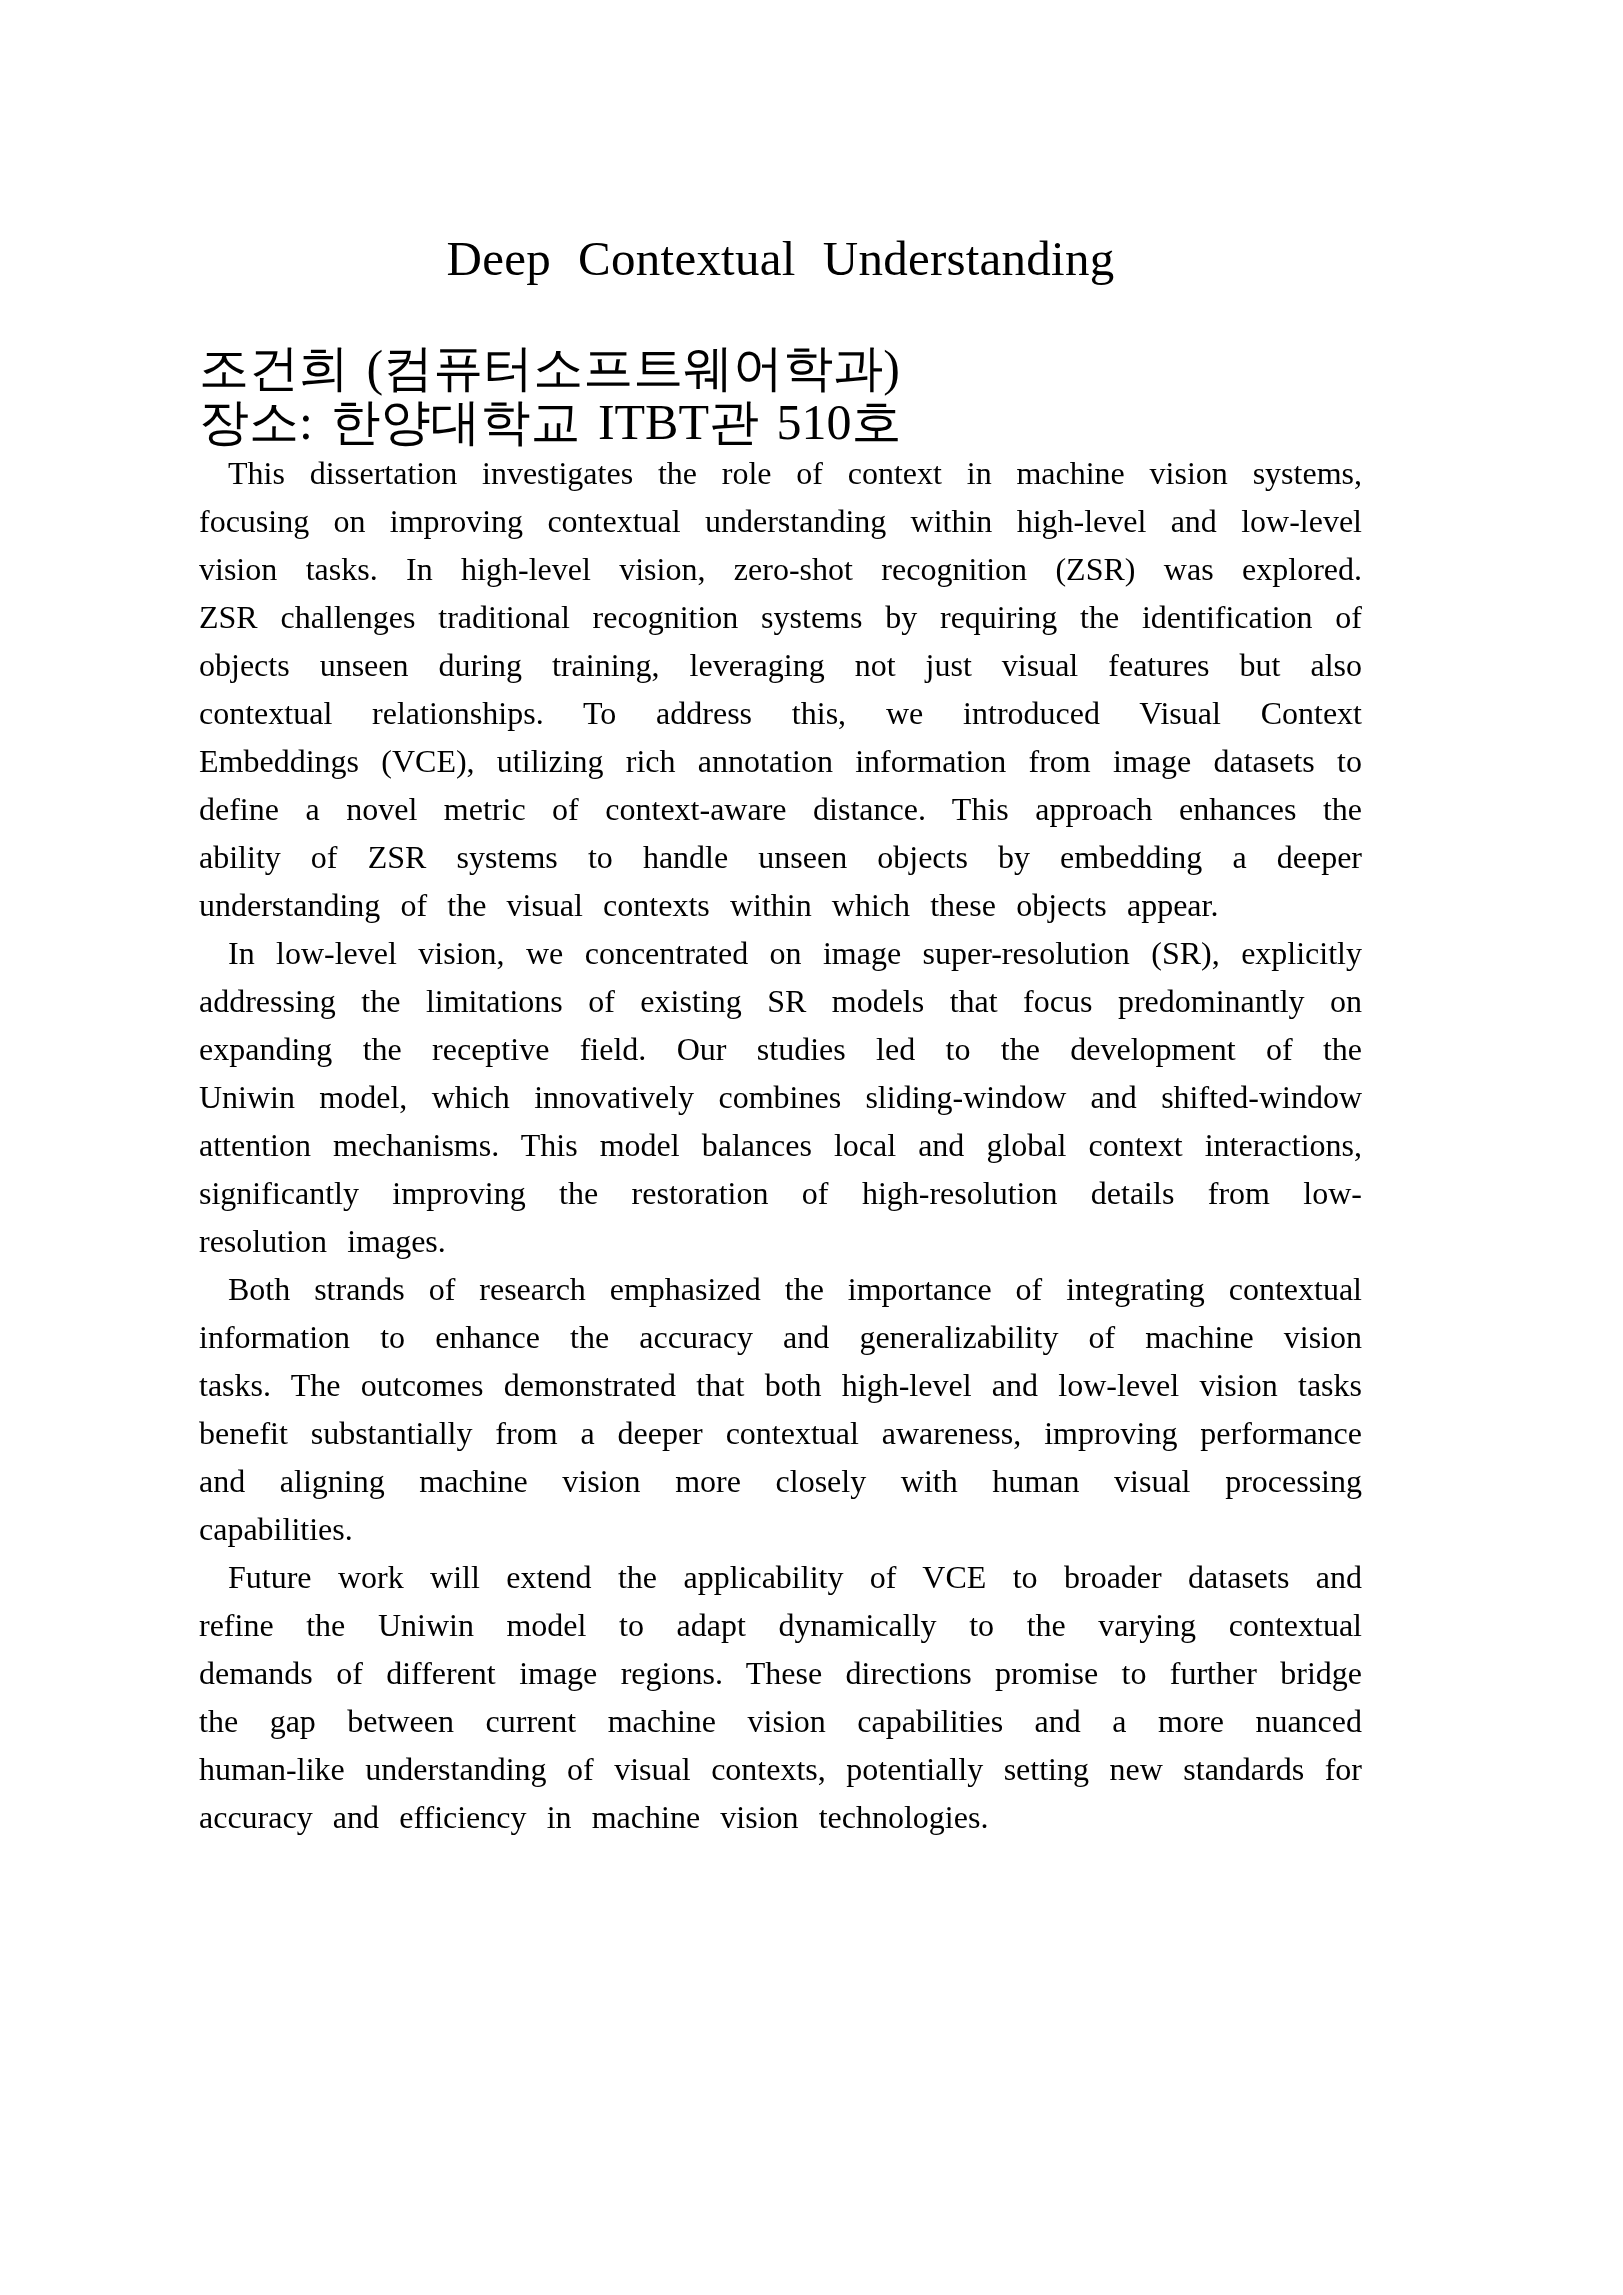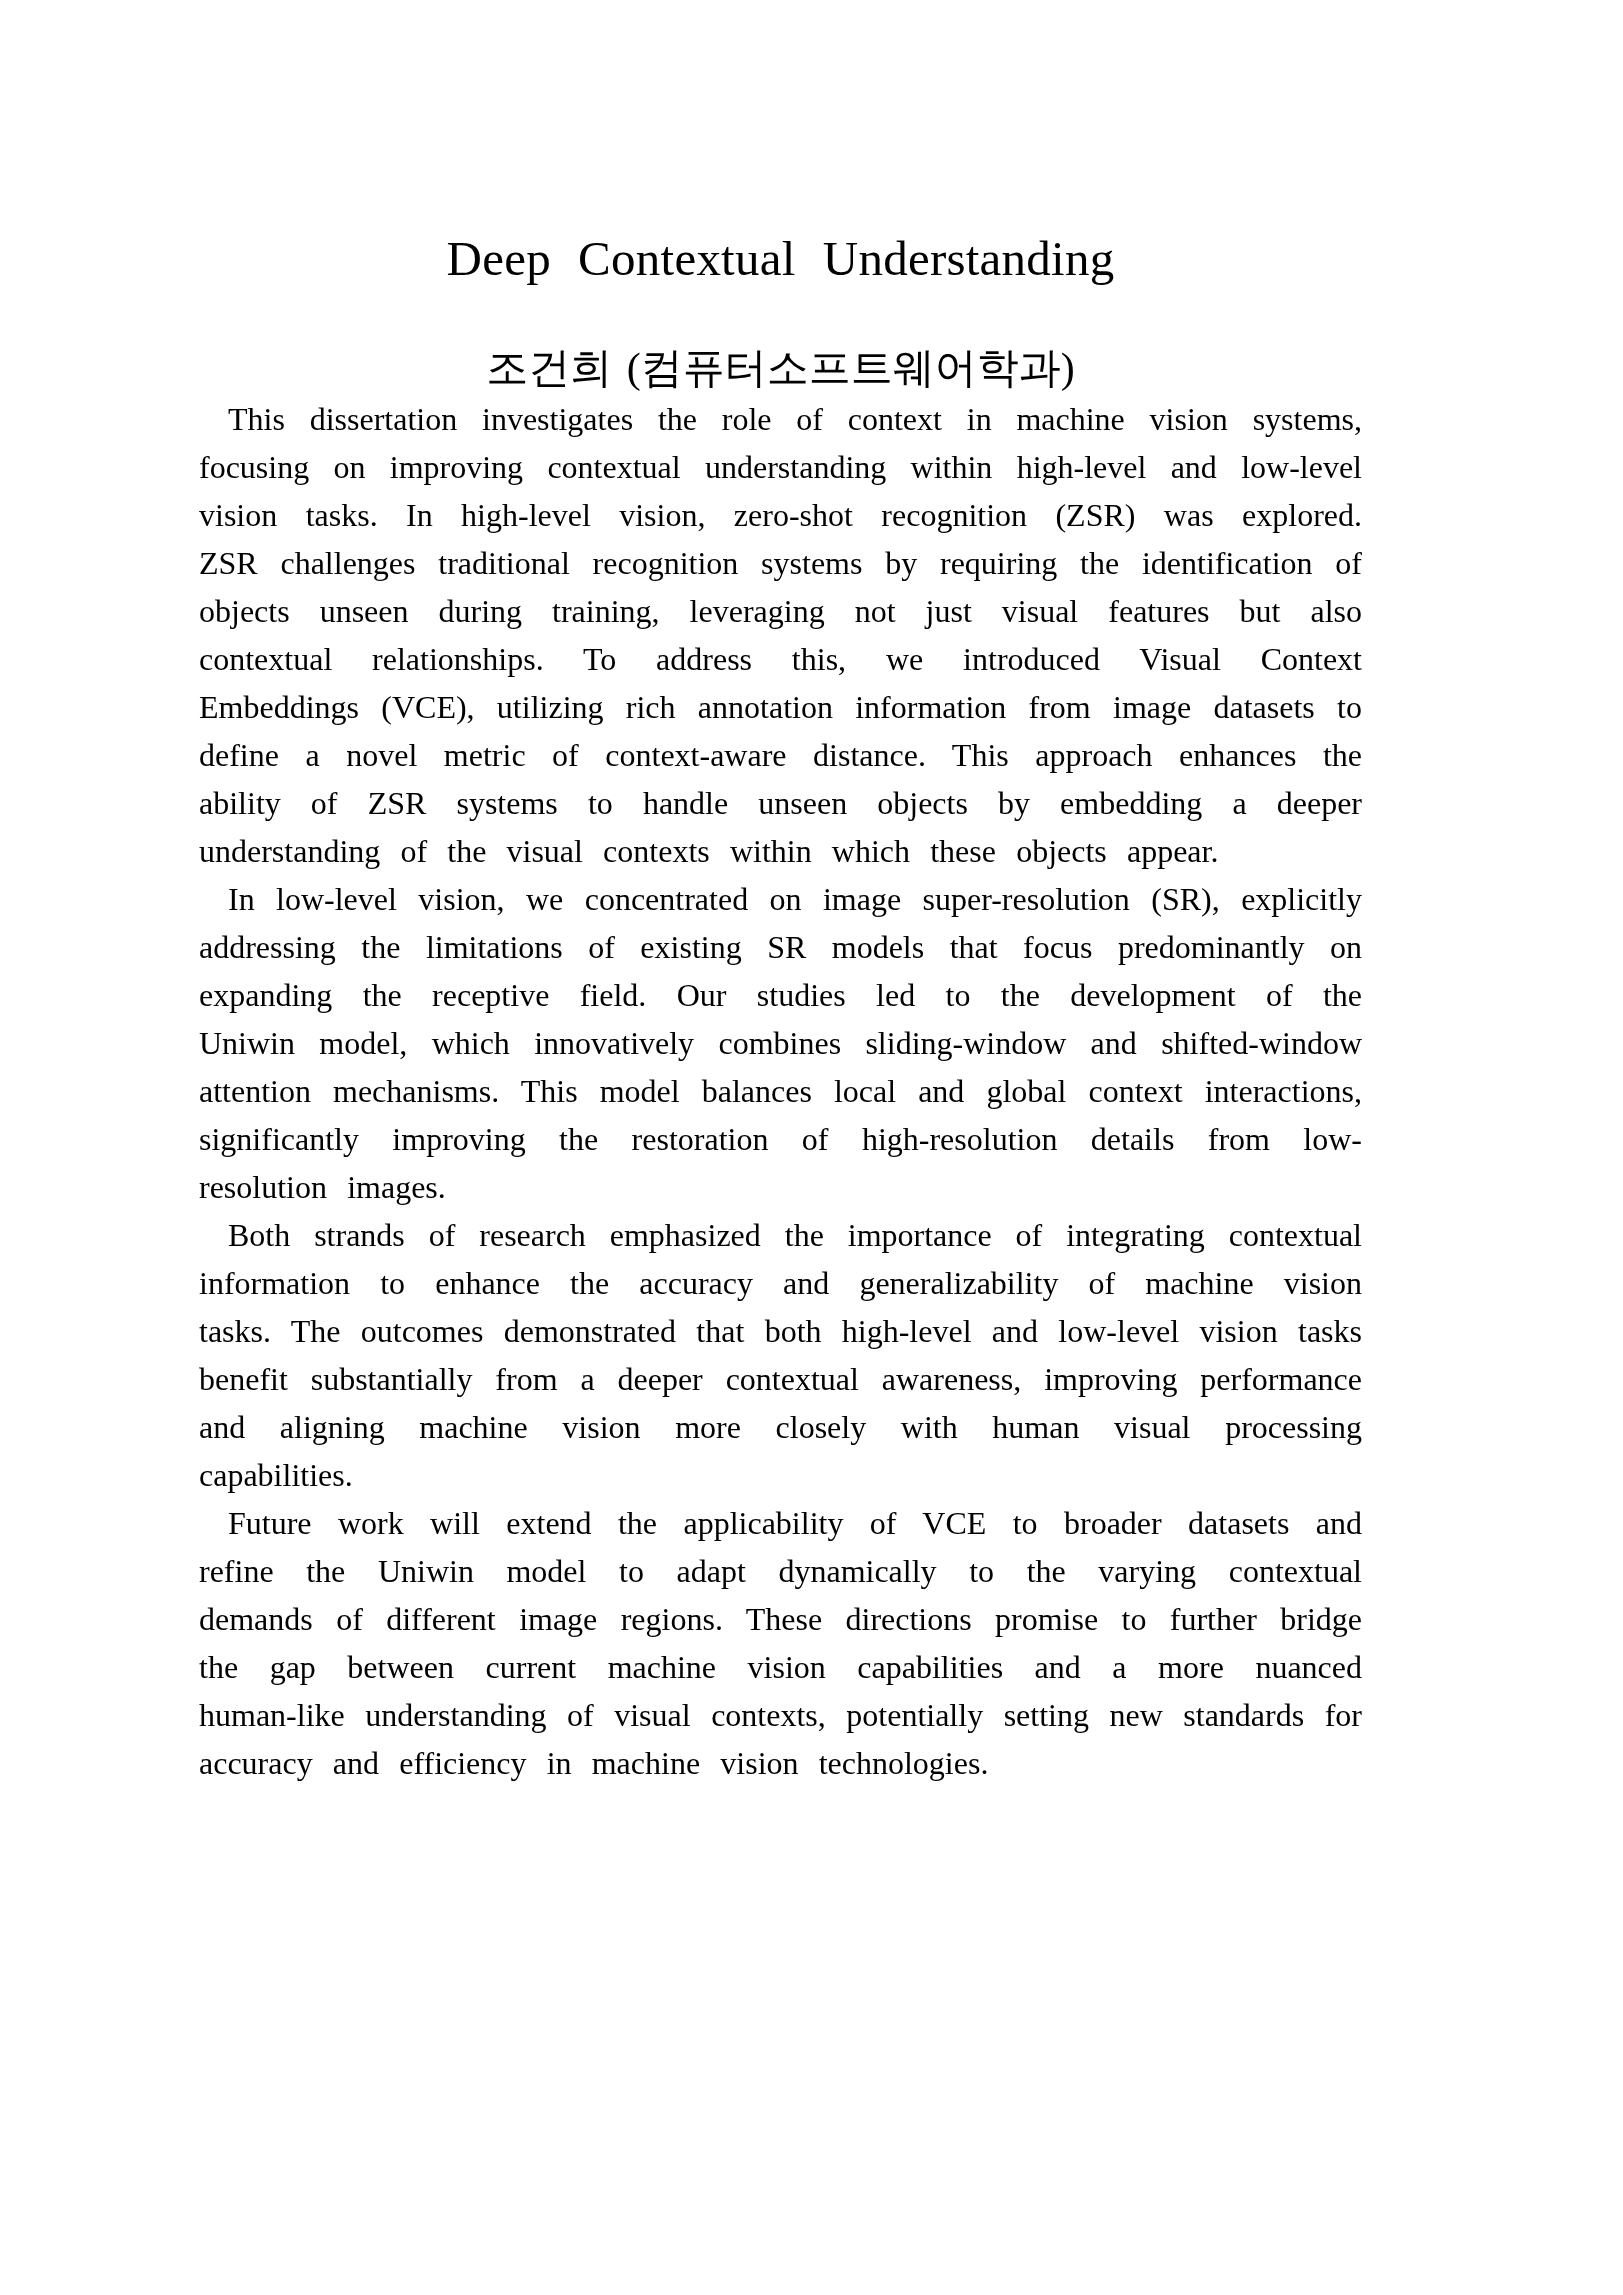--- a/index.html
+++ b/index.html
@@ -27,23 +27,23 @@
     margin: 0 0 46px 0;
     font-size: 49px;
     line-height: 72px;
     font-weight: 400;
     text-align: center;
     word-spacing: 0.30em;
     letter-spacing: 0.005em;
   }
   .info-block {
     margin: 0;
-    font-size: 42px;
+    font-size: 50px;
     line-height: 54px;
-    text-align: center;
+    text-align: left;
     word-spacing: 0.10em;
   }
   .abstract {
     margin: 0;
     font-size: 32px;
     line-height: 48px;
     text-align: justify;
     word-spacing: 0.38em;
   }
   .abstract p {
@@ -56,20 +56,21 @@
 
 <div class="page">
   <div class="content">
 
     <h1 class="doc-title">
       <div>Deep Contextual Understanding</div>
     </h1>
 
     <div class="info-block">
       <div>조건희 (컴퓨터소프트웨어학과)</div>
+      <div>장소: 한양대학교 ITBT관 510호</div>
     </div>
 
     <div class="abstract">
       <p>This dissertation investigates the role of context in machine vision systems, focusing on improving contextual understanding within high-level and low-level vision tasks. In high-level vision, zero-shot recognition (ZSR) was explored. ZSR challenges traditional recognition systems by requiring the identification of objects unseen during training, leveraging not just visual features but also contextual relationships. To address this, we introduced Visual Context Embeddings (VCE), utilizing rich annotation information from image datasets to define a novel metric of context-aware distance. This approach enhances the ability of ZSR systems to handle unseen objects by embedding a deeper understanding of the visual contexts within which these objects appear.</p>
       <p>In low-level vision, we concentrated on image super-resolution (SR), explicitly addressing the limitations of existing SR models that focus predominantly on expanding the receptive field. Our studies led to the development of the Uniwin model, which innovatively combines sliding-window and shifted-window attention mechanisms. This model balances local and global context interactions, significantly improving the restoration of high-resolution details from low-resolution images.</p>
       <p>Both strands of research emphasized the importance of integrating contextual information to enhance the accuracy and generalizability of machine vision tasks. The outcomes demonstrated that both high-level and low-level vision tasks benefit substantially from a deeper contextual awareness, improving performance and aligning machine vision more closely with human visual processing capabilities.</p>
       <p>Future work will extend the applicability of VCE to broader datasets and refine the Uniwin model to adapt dynamically to the varying contextual demands of different image regions. These directions promise to further bridge the gap between current machine vision capabilities and a more nuanced human-like understanding of visual contexts, potentially setting new standards for accuracy and efficiency in machine vision technologies.</p>
     </div>
 
   </div>

